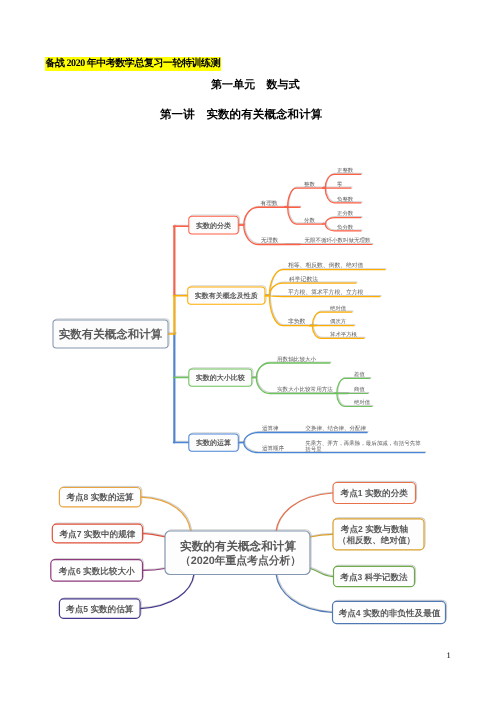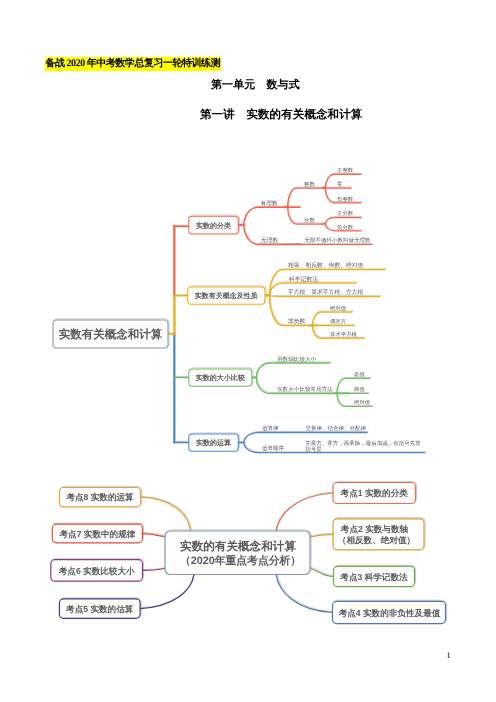--- a/index.html
+++ b/index.html
@@ -11,21 +11,21 @@
   
   .hdr{position:absolute;left:0;top:0;width:496px;}
   .doc-title{position:absolute;left:45px;top:56.5px;background:#ffff00;color:#000;
       font-family:"Liberation Serif",serif;font-weight:bold;font-size:10px;
       letter-spacing:-0.47px;line-height:14.5px;white-space:nowrap;padding:0 0.5px;}
   .sub1{position:absolute;left:211px;top:77px;color:#000;
       font-family:"Liberation Serif",serif;font-weight:bold;font-size:11px;
       letter-spacing:0.1px;line-height:16px;white-space:nowrap;}
   .sub2{position:absolute;left:160px;top:107px;color:#000;
       font-family:"Liberation Serif",serif;font-weight:bold;font-size:11.5px;
-      letter-spacing:0.1px;line-height:16px;white-space:nowrap;margin-left:40px;}
+      letter-spacing:0.1px;line-height:16px;white-space:nowrap;}
   .pageno{position:absolute;left:446.5px;top:650.5px;color:#000;
       font-family:"Liberation Serif",serif;font-size:8.5px;line-height:9px;}
 
   svg{display:block;}
   .mm{position:absolute;left:0;top:0;}
   text{font-family:"Liberation Sans",sans-serif;fill:#595959;}
 </style>
 </head>
 <body>
 

